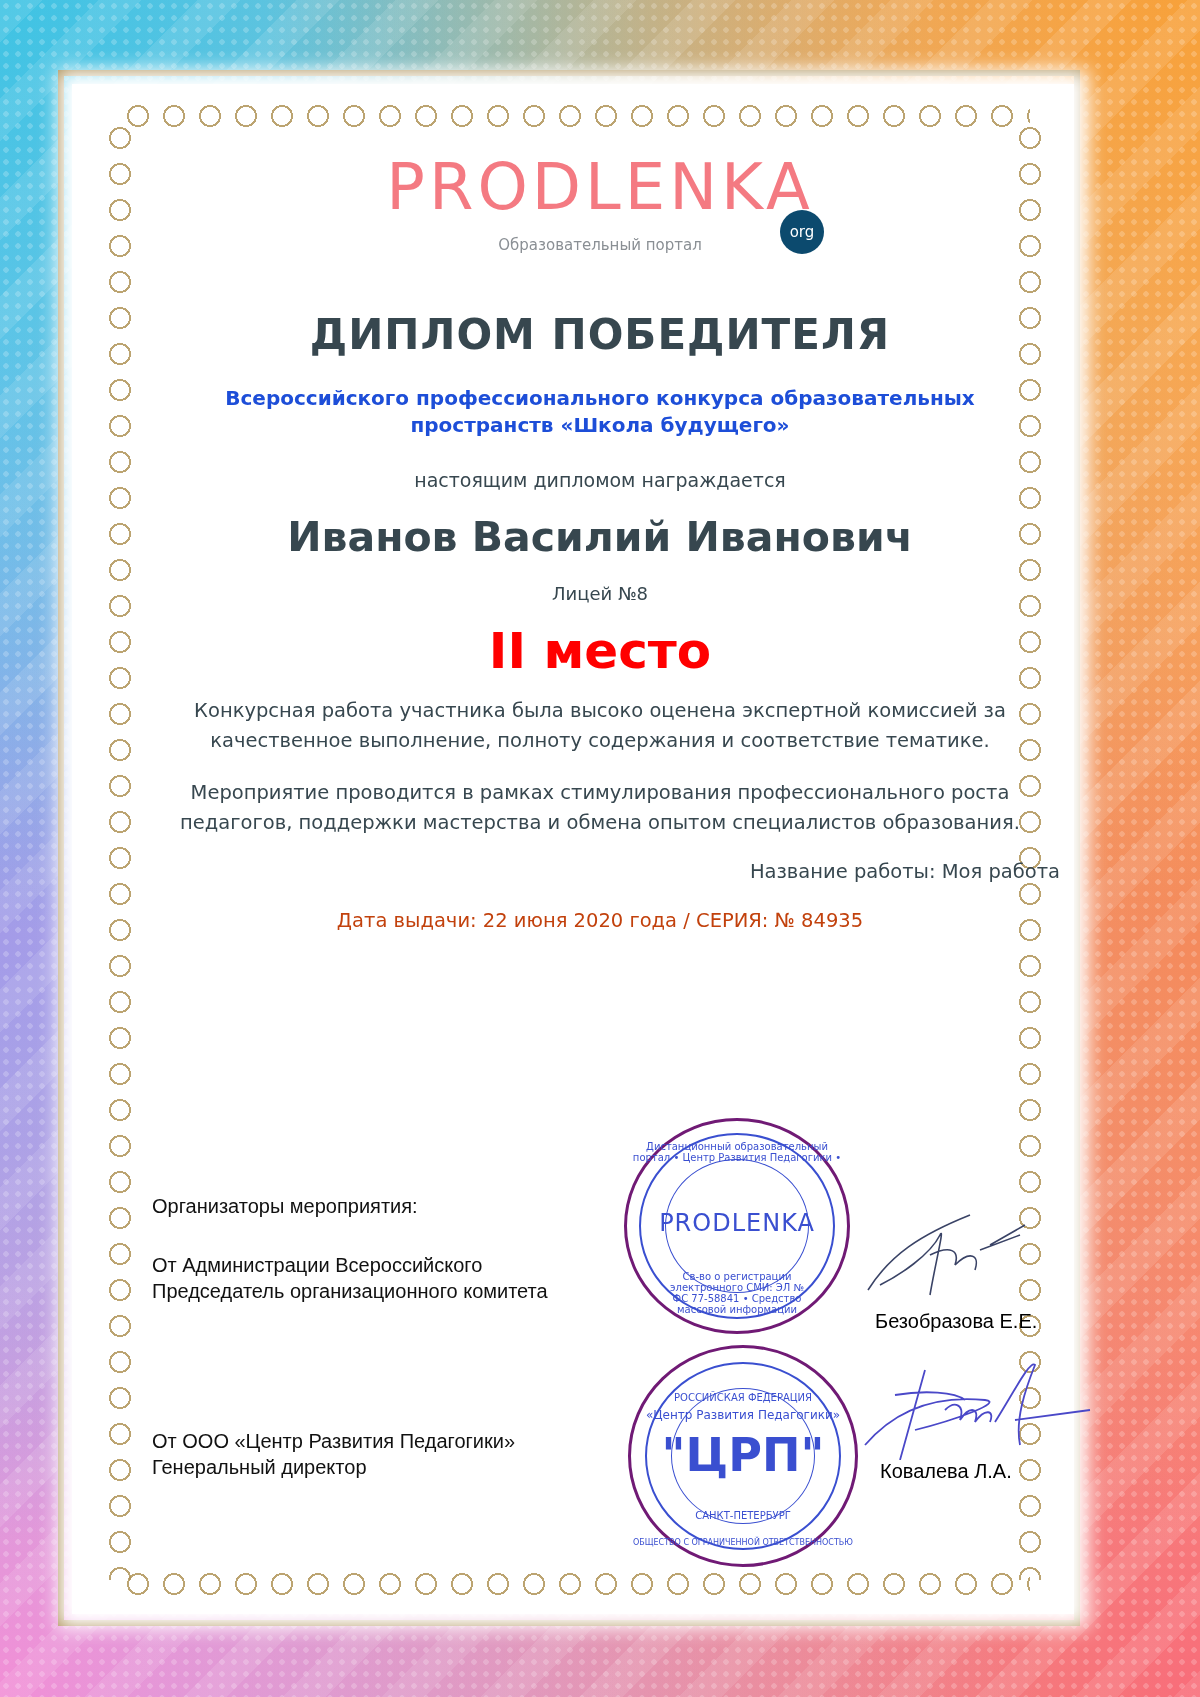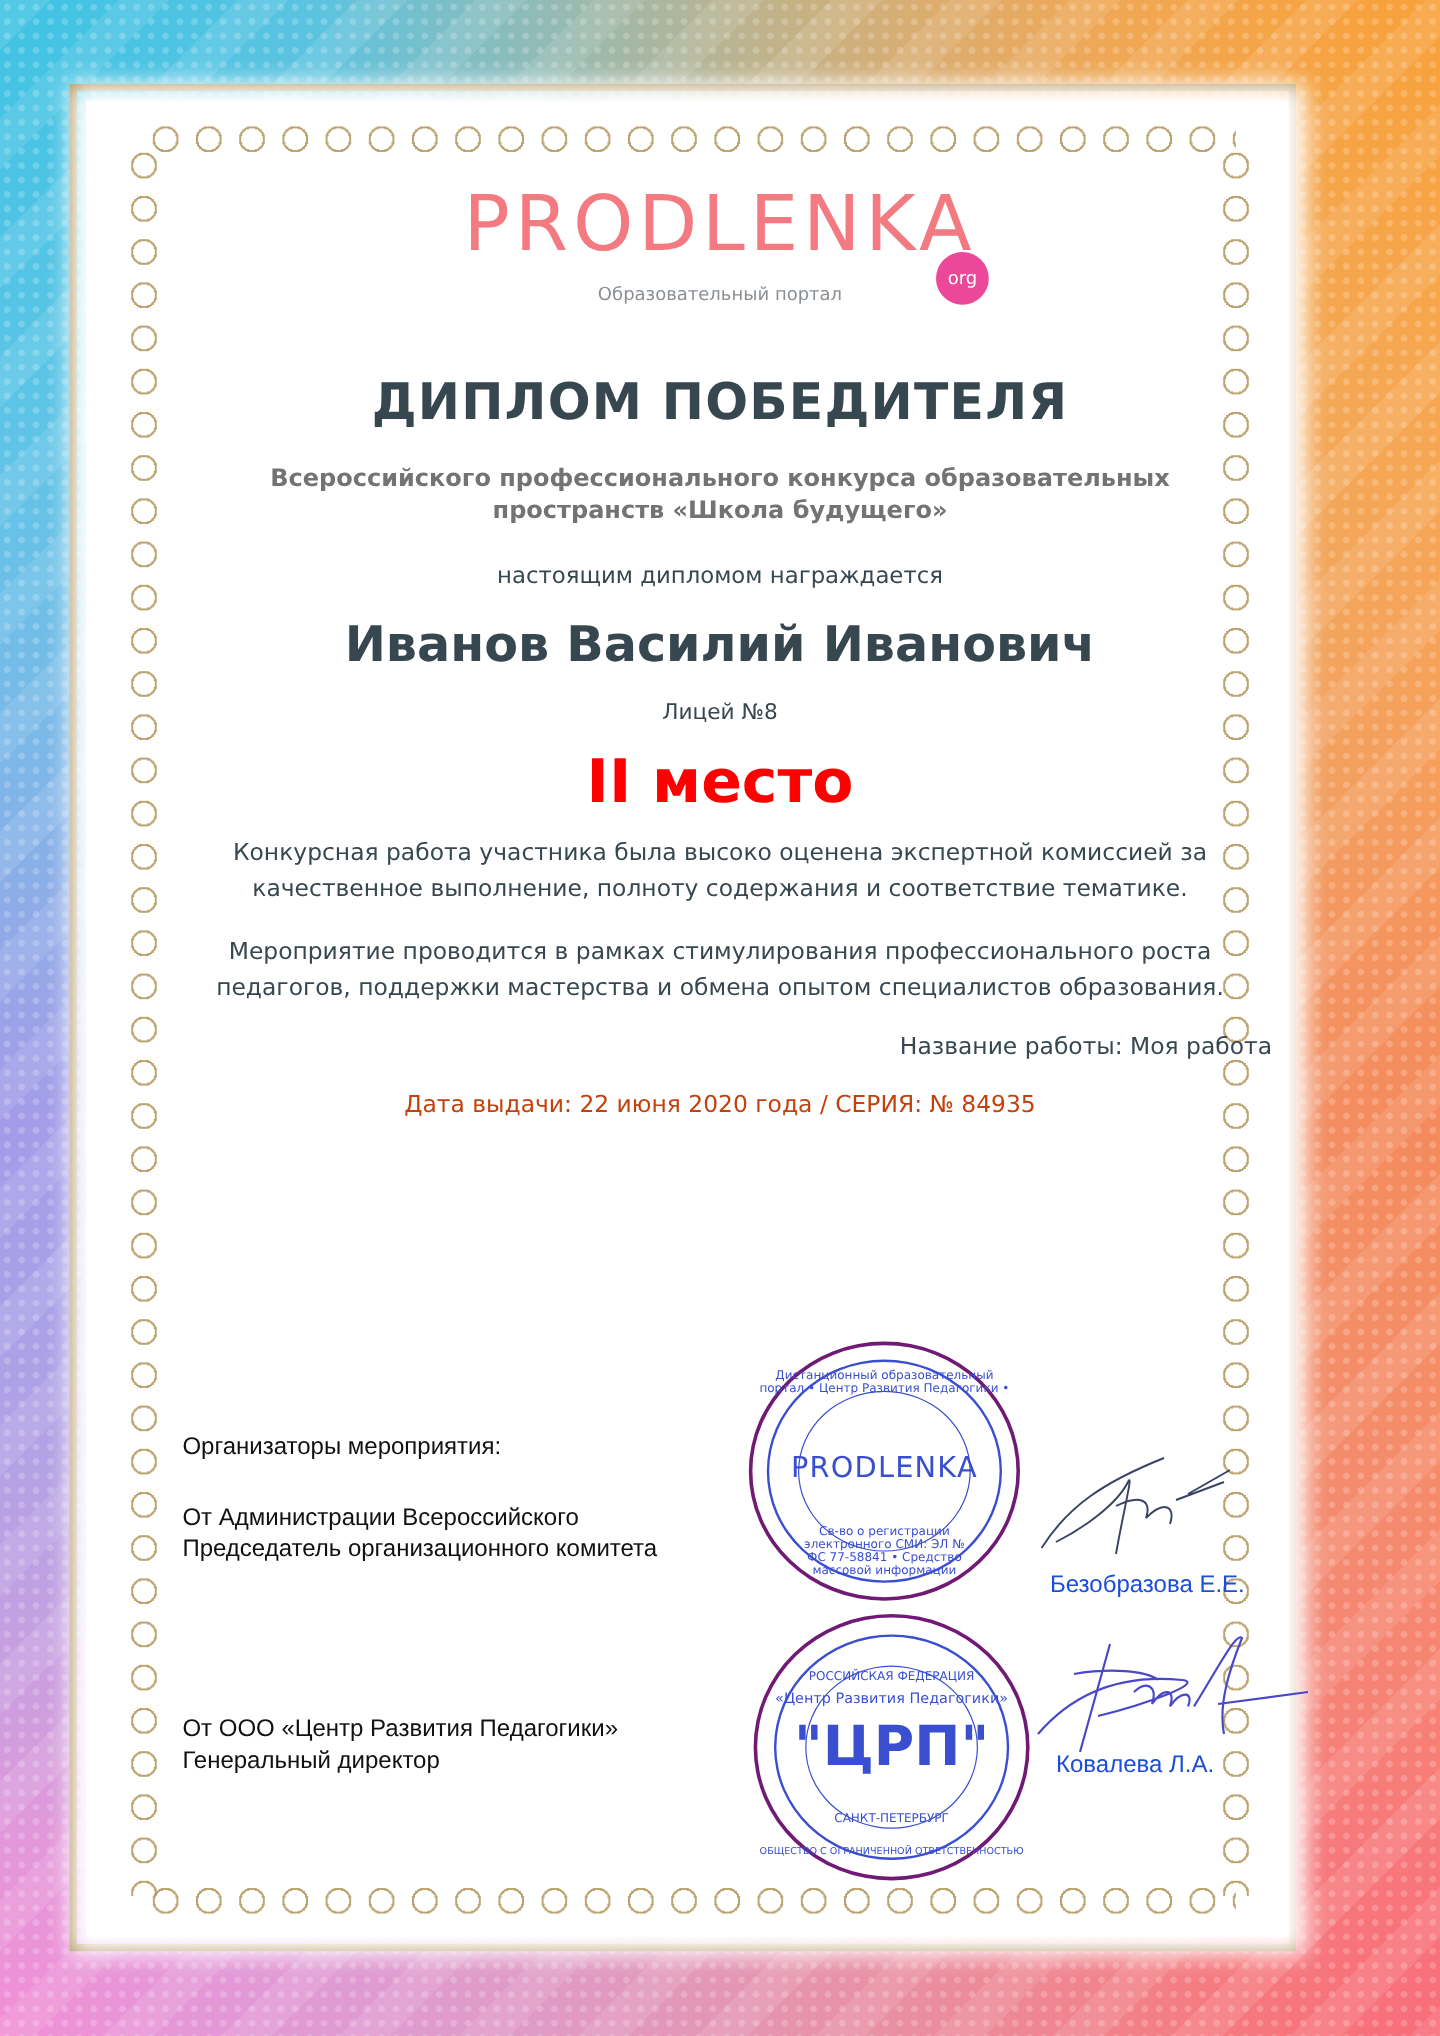--- a/index.html
+++ b/index.html
@@ -48,39 +48,39 @@
 
   .logo { position: relative; height: 110px; margin-top: 0; }
   .logo-word {
     position: absolute; left: 0; right: 0; top: 0;
     font-family: "DejaVu Sans", sans-serif; font-size: 64px; letter-spacing: 4px;
     color: #f47a82; font-weight: normal;
   }
   .logo-sub { position: absolute; left: 0; right: 0; top: 86px; font-size: 15px; color: #8a8f94; }
   .logo-org {
     position: absolute; left: 640px; top: 60px; width: 44px; height: 44px; border-radius: 50%;
-    background: #ec4899; color: #fff; font-size: 15px; line-height: 44px; text-align: center;
+    background: #0c4a6e; color: #fff; font-size: 15px; line-height: 44px; text-align: center;
   }
 
   .title { margin-top: 50px; font-size: 42px; font-weight: bold; color: #37474f; letter-spacing: 1px; }
-  .subtitle { margin: 26px auto 0; width: 800px; font-size: 20px; font-weight: bold; line-height: 27px; color: #737373; text-align: center; }
+  .subtitle { margin: 26px auto 0; width: 800px; font-size: 20px; font-weight: bold; line-height: 27px; color: #1d4ed8; text-align: center; }
   .awarded { margin-top: 30px; font-size: 19px; color: #37474f; }
   .name { margin-top: 22px; font-size: 41px; font-weight: bold; color: #37474f; }
   .school { margin-top: 22px; font-size: 18px; color: #37474f; }
   .place { margin-top: 18px; font-size: 50px; font-weight: bold; color: #ff0000; }
   .para { margin: 16px auto 0; width: 880px; font-size: 19.5px; line-height: 30px; color: #37474f; }
   .para2 { margin-top: 22px; }
   .work { margin-top: 22px; font-size: 19.5px; color: #37474f; text-align: right; }
   .date { margin-top: 26px; font-size: 19.5px; color: #c2410c; }
 
   .org-block { position: absolute; left: 152px; font-family: "Liberation Sans", sans-serif; font-size: 20px; line-height: 26px; color: #111; }
   .org-head { top: 1193px; }
   .org1 { top: 1252px; }
   .org2 { top: 1428px; }
-  .signer { position: absolute; font-family: "Liberation Sans", sans-serif; font-size: 20px; color: #1d4ed8; }
+  .signer { position: absolute; font-family: "Liberation Sans", sans-serif; font-size: 20px; color: #000000; }
   .signer1 { left: 875px; top: 1310px; }
   .signer2 { left: 880px; top: 1460px; text-align: center; }
 
   .stamp { position: absolute; border-radius: 50%; border: 3px solid #701a75; box-sizing: border-box; }
   .stamp .ring { position: absolute; border-radius: 50%; border: 2px solid #3a4fd0; }
   .stamp1 { left: 624px; top: 1118px; width: 226px; height: 216px; }
   .stamp1 .ring { inset: 12px; }
   .stamp1 .ring2 { inset: 38px; border-width: 1px; }
   .stamp1-logo { position: absolute; left: 0; right: 0; top: 88px; text-align: center; color: #3a4fd0; font-size: 24px; letter-spacing: 1px; }
   .stamp2 { left: 628px; top: 1345px; width: 230px; height: 222px; }

